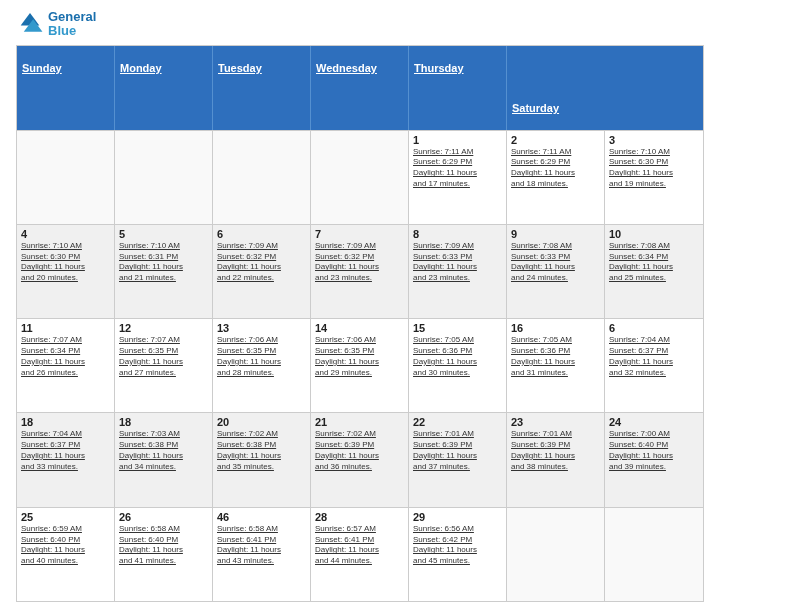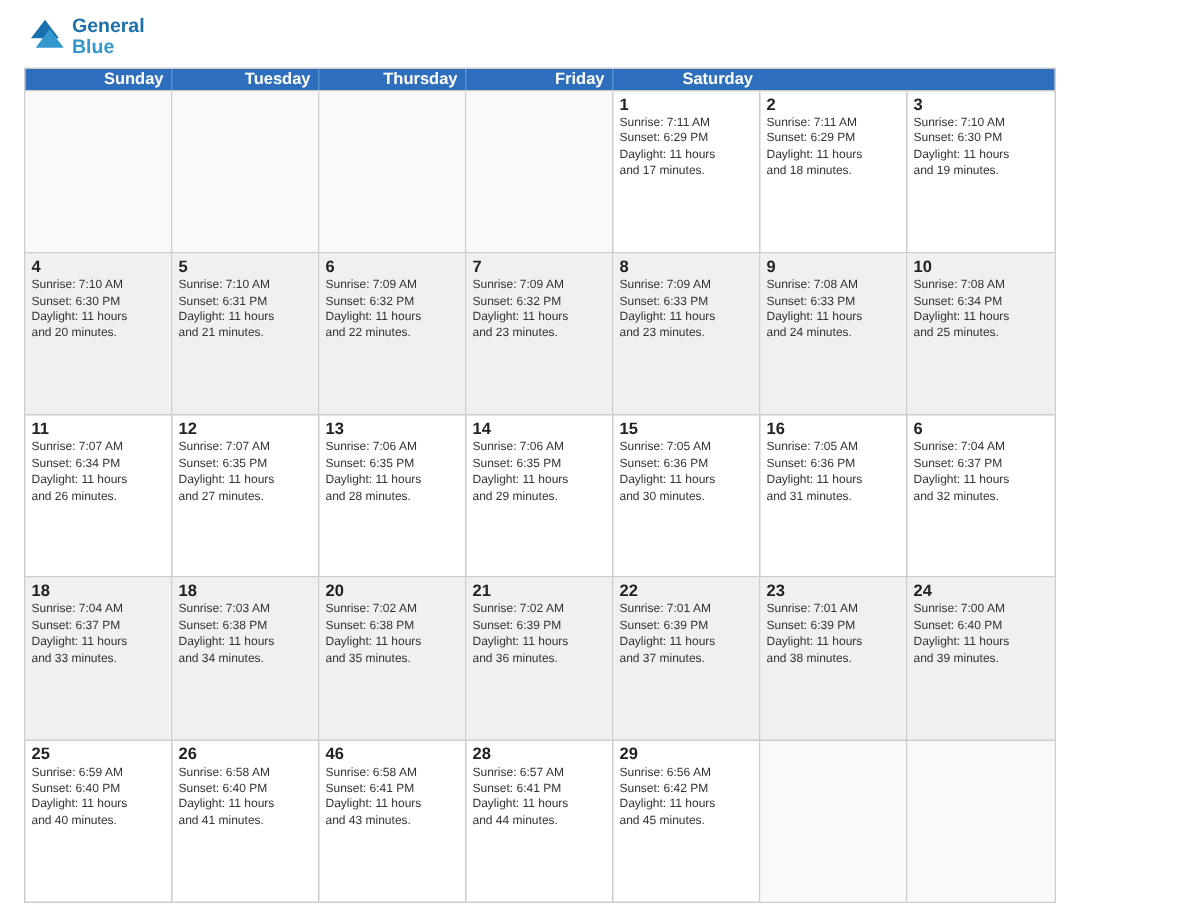--- a/index.html
+++ b/index.html
@@ -61,26 +61,28 @@
     }
     .cal-header {
       display: grid;
       grid-template-columns: repeat(7, 1fr);
       background: #2e6fbd;
     }
     .cal-header-cell {
       color: #fff;
       font-size: 11px;
       font-weight: bold;
-      text-align: right;
-      padding: 1px 5px;
+      text-align: left;
+      padding: 16px 5px;
       border-right: 1px solid #5590d0;
+      text-decoration: underline;
     }
     .cal-header-cell:last-child {
       border-right: none;
+      margin-top: 40px;
     }
     .cal-body {
       flex: 1;
       display: flex;
       flex-direction: column;
     }
     .cal-row {
       display: grid;
       grid-template-columns: repeat(7, 1fr);
       flex: 1;
@@ -106,20 +108,21 @@
     .day-num {
       font-size: 11px;
       font-weight: bold;
       color: #222;
       margin-bottom: 1px;
     }
     .cell-info {
       font-size: 8px;
       color: #333;
       line-height: 1.35;
+      text-decoration: underline;
     }
   </style>
 </head>
 <body>
 
 <div class="page">
   <div class="header">
     <div class="logo">
       <svg class="logo-icon" viewBox="0 0 36 36">
         <polygon points="18,4 30,20 6,20" fill="#1a6fad"></polygon>
@@ -132,23 +135,24 @@
     </div>
     <div class="title-block">
       <div class="main-title"></div>
       <div class="sub-title"></div>
     </div>
   </div>
 
   <div class="calendar">
     <div class="cal-header">
     <div class="cal-header-cell">Sunday</div>
+        <div class="cal-header-cell">Monday</div>
         <div class="cal-header-cell">Tuesday</div>
+        <div class="cal-header-cell">Wednesday</div>
         <div class="cal-header-cell">Thursday</div>
-        <div class="cal-header-cell">Friday</div>
         <div class="cal-header-cell">Saturday</div>
       </div>
     <div class="cal-body">
     <div class="cal-row">
           <div class="cal-cell empty"></div>
           <div class="cal-cell empty"></div>
           <div class="cal-cell empty"></div>
           <div class="cal-cell empty"></div>
           <div class="cal-cell">
             <div class="day-num">1</div>

